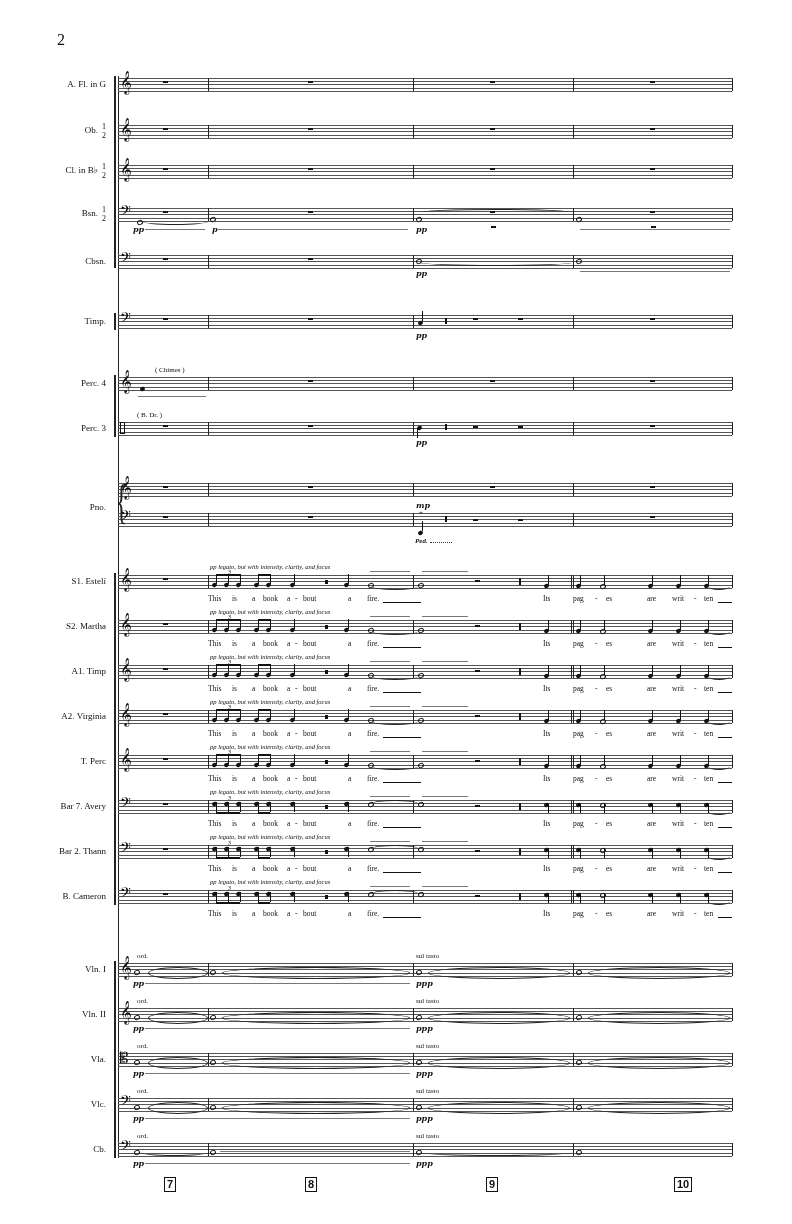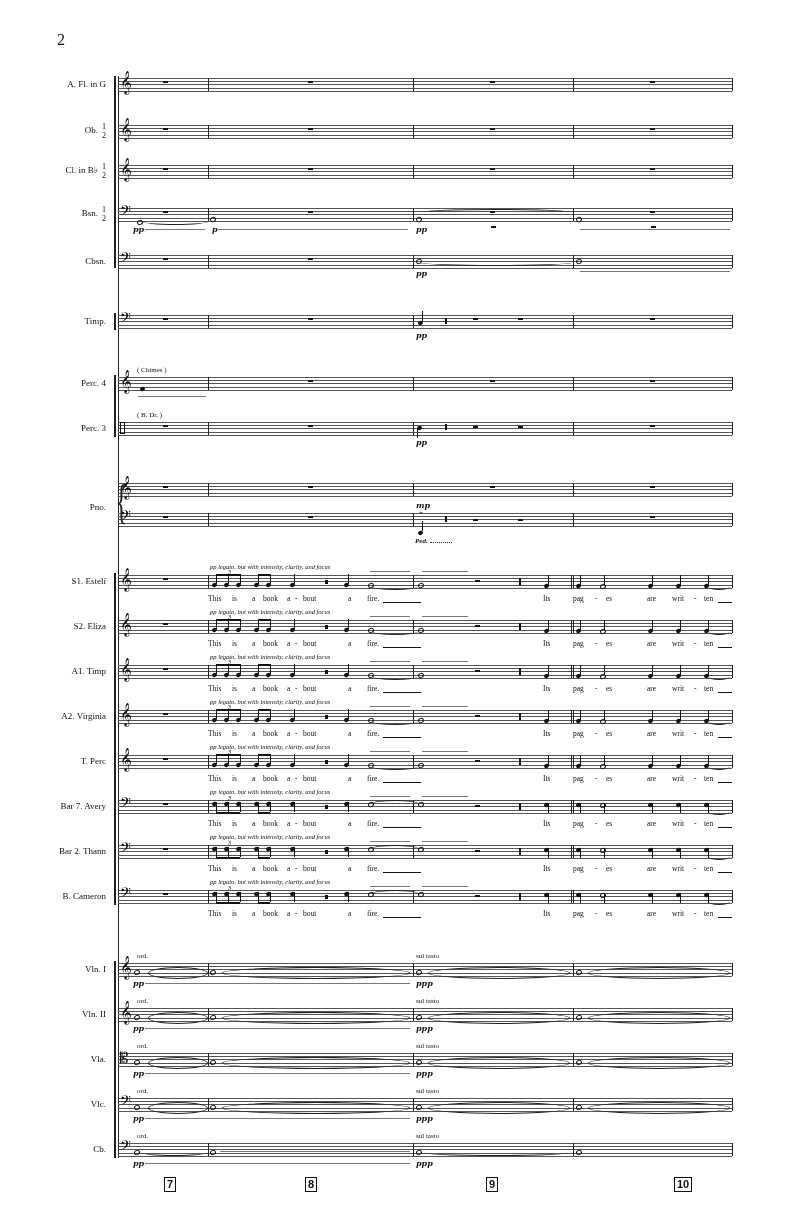--- a/index.html
+++ b/index.html
@@ -223,21 +223,21 @@
       <div class="line" style="top: 6.4px;"></div>
       <div class="line" style="top: 9.6px;"></div>
       <div class="line" style="top: 12.8px;"></div>
       <div class="clef treble">𝄞</div>
     </div>
     <div class="barline" style="left: 208px; top: 575px; height: 13px;"></div>
     <div class="barline" style="left: 413px; top: 575px; height: 13px;"></div>
     <div class="barline" style="left: 573px; top: 575px; height: 13px;"></div>
     <div class="barline" style="left: 732px; top: 575px; height: 13px;"></div>
     <div class="rest" style="left: 163px; top: 578px;"></div>
-    <div class="inst-label" style="top: 621px;"><span>S2. Eliza</span></div>
+    <div class="inst-label" style="top: 621px;"><span>S2. Martha</span></div>
     <div class="staff" style="top: 620px;">
       <div class="line" style="top: 0px;"></div>
       <div class="line" style="top: 3.2px;"></div>
       <div class="line" style="top: 6.4px;"></div>
       <div class="line" style="top: 9.6px;"></div>
       <div class="line" style="top: 12.8px;"></div>
       <div class="clef treble">𝄞</div>
     </div>
     <div class="barline" style="left: 208px; top: 620px; height: 13px;"></div>
     <div class="barline" style="left: 413px; top: 620px; height: 13px;"></div>
@@ -392,21 +392,21 @@
     <div class="barline" style="left: 208px; top: 1143px; height: 13px;"></div>
     <div class="barline" style="left: 413px; top: 1143px; height: 13px;"></div>
     <div class="barline" style="left: 573px; top: 1143px; height: 13px;"></div>
     <div class="barline" style="left: 732px; top: 1143px; height: 13px;"></div>
     <div class="bracket" style="top: 76px; height: 192px;"></div>
     <div class="bracket" style="top: 313px; height: 17px;"></div>
     <div class="bracket" style="top: 375px; height: 62px;"></div>
     <div class="bracket" style="top: 573px; height: 332px;"></div>
     <div class="bracket" style="top: 961px; height: 197px;"></div>
     <div class="brace" style="top: 478px;">{</div>
-    <div class="text-small" style="left: 137px; top: 366px;">( Chimes )</div>
+    <div class="text-small" style="left: 155px; top: 366px;">( Chimes )</div>
     <div class="text-small" style="left: 137px; top: 411px;">( B. Dr. )</div>
     <div class="note" style="left: 140px; top: 387px;"></div>
     <div class="hairpin" style="left: 138px; top: 396px; width: 68px;"></div>
     <div class="note open" style="left: 137px; top: 220px;"></div>
     <div class="tie" style="left: 142px; top: 218px; width: 66px;"></div>
     <div class="dyn" style="left: 133px; top: 224px;">pp</div>
     <div class="hairpin" style="left: 145px; top: 229px; width: 60px;"></div>
     <div class="note open" style="left: 210px; top: 217px;"></div>
     <div class="dyn" style="left: 212px; top: 224px;">p</div>
     <div class="hairpin" style="left: 218px; top: 229px; width: 190px;"></div>

